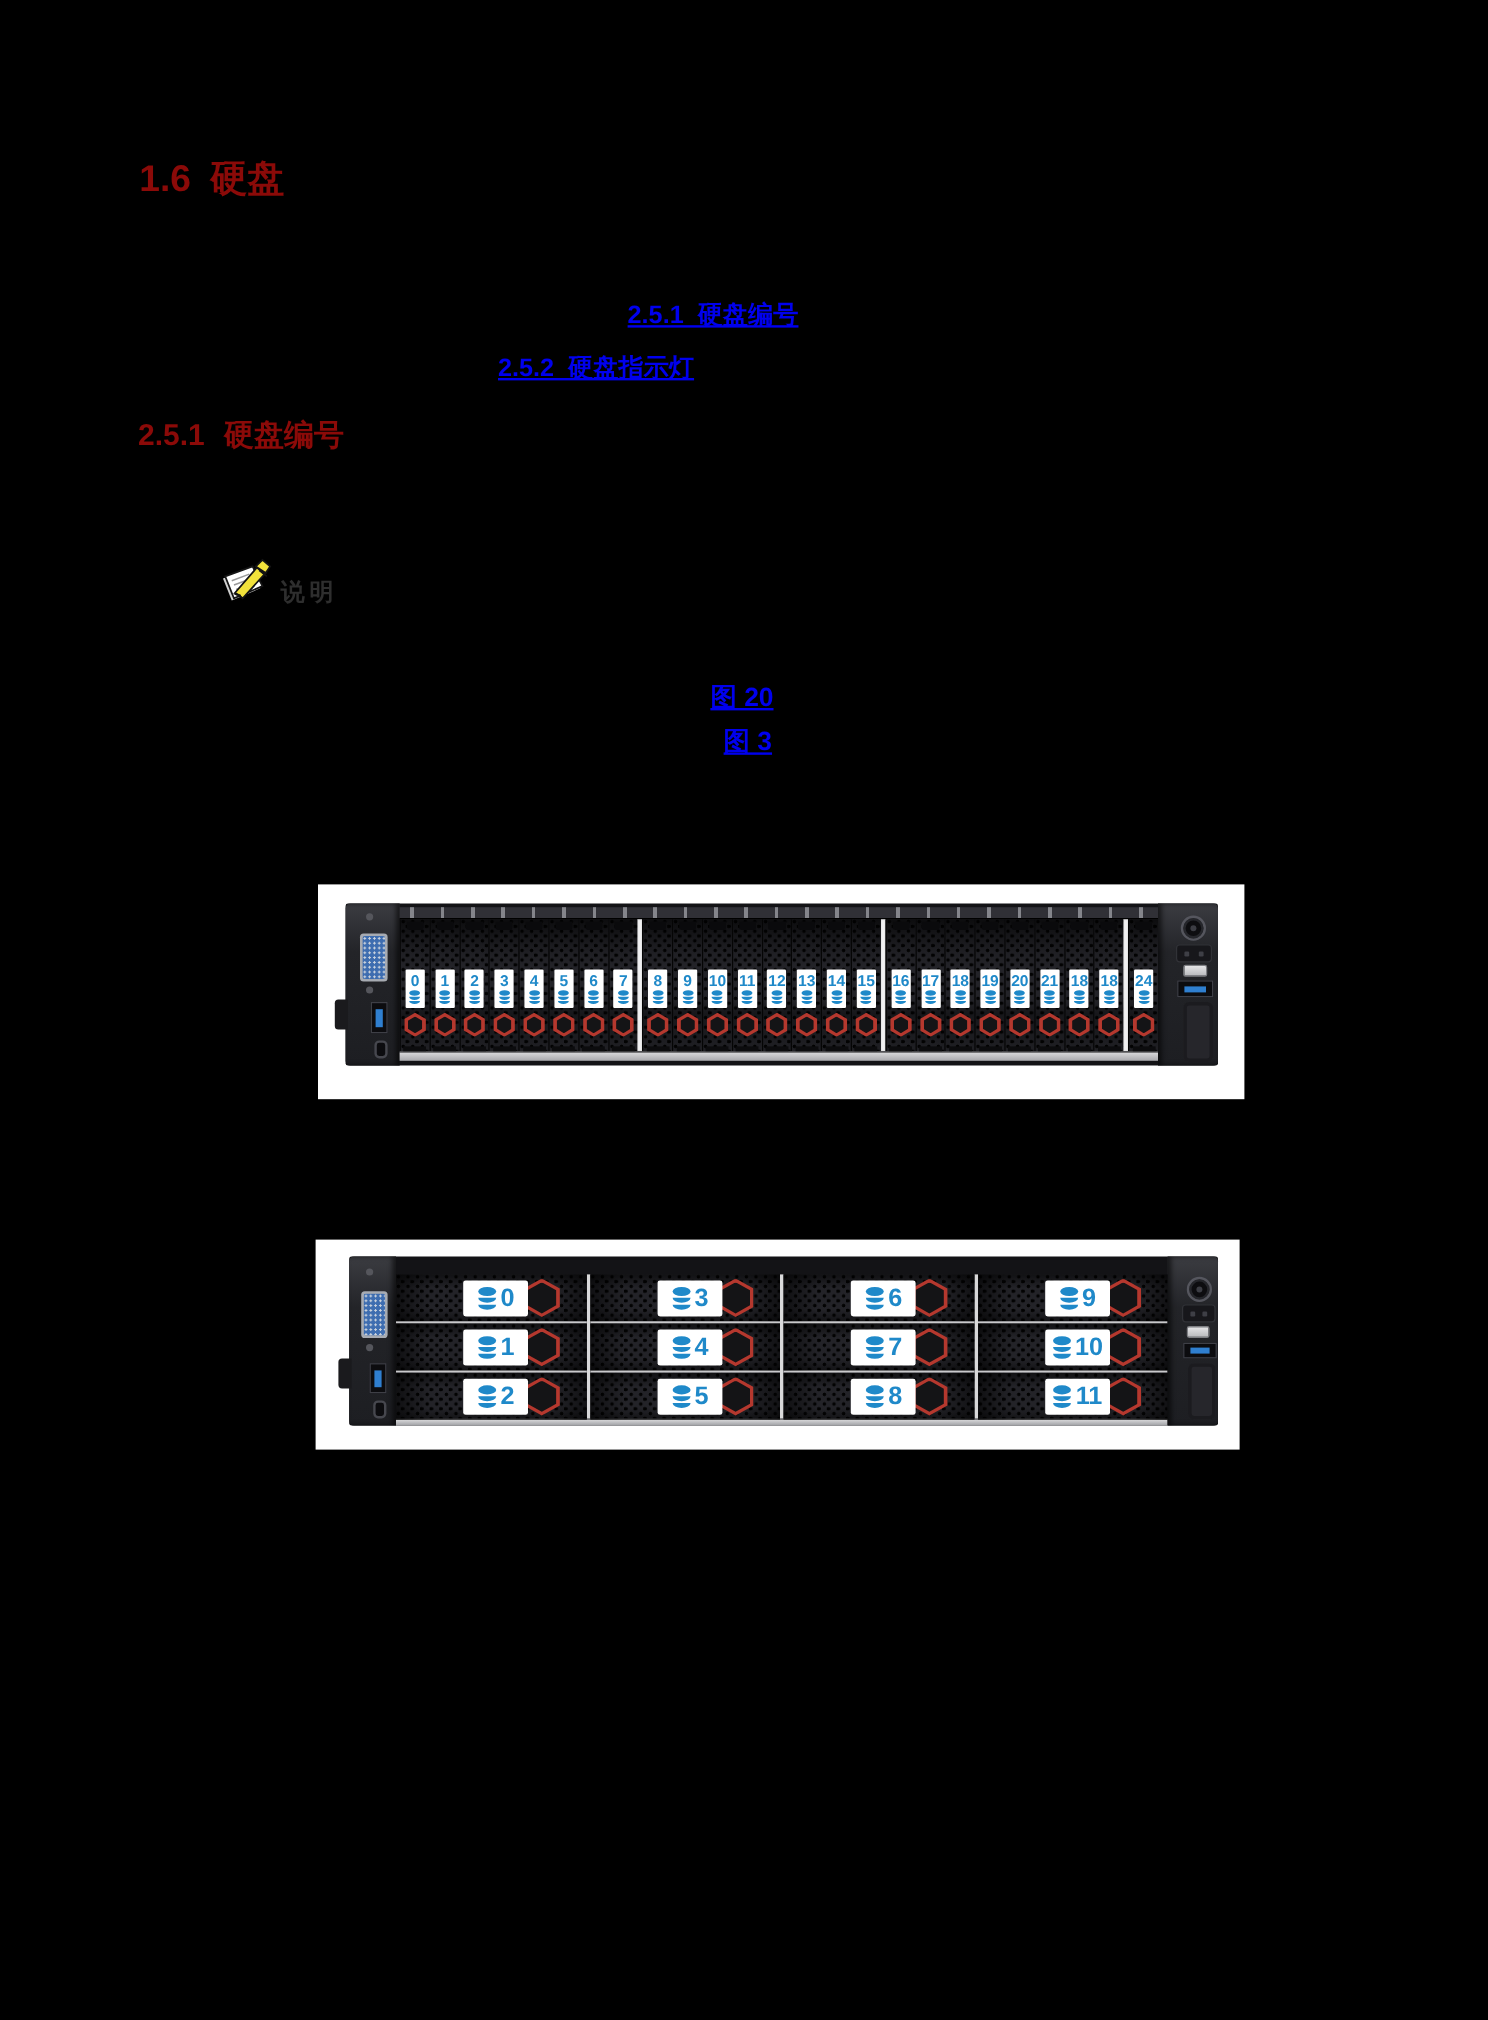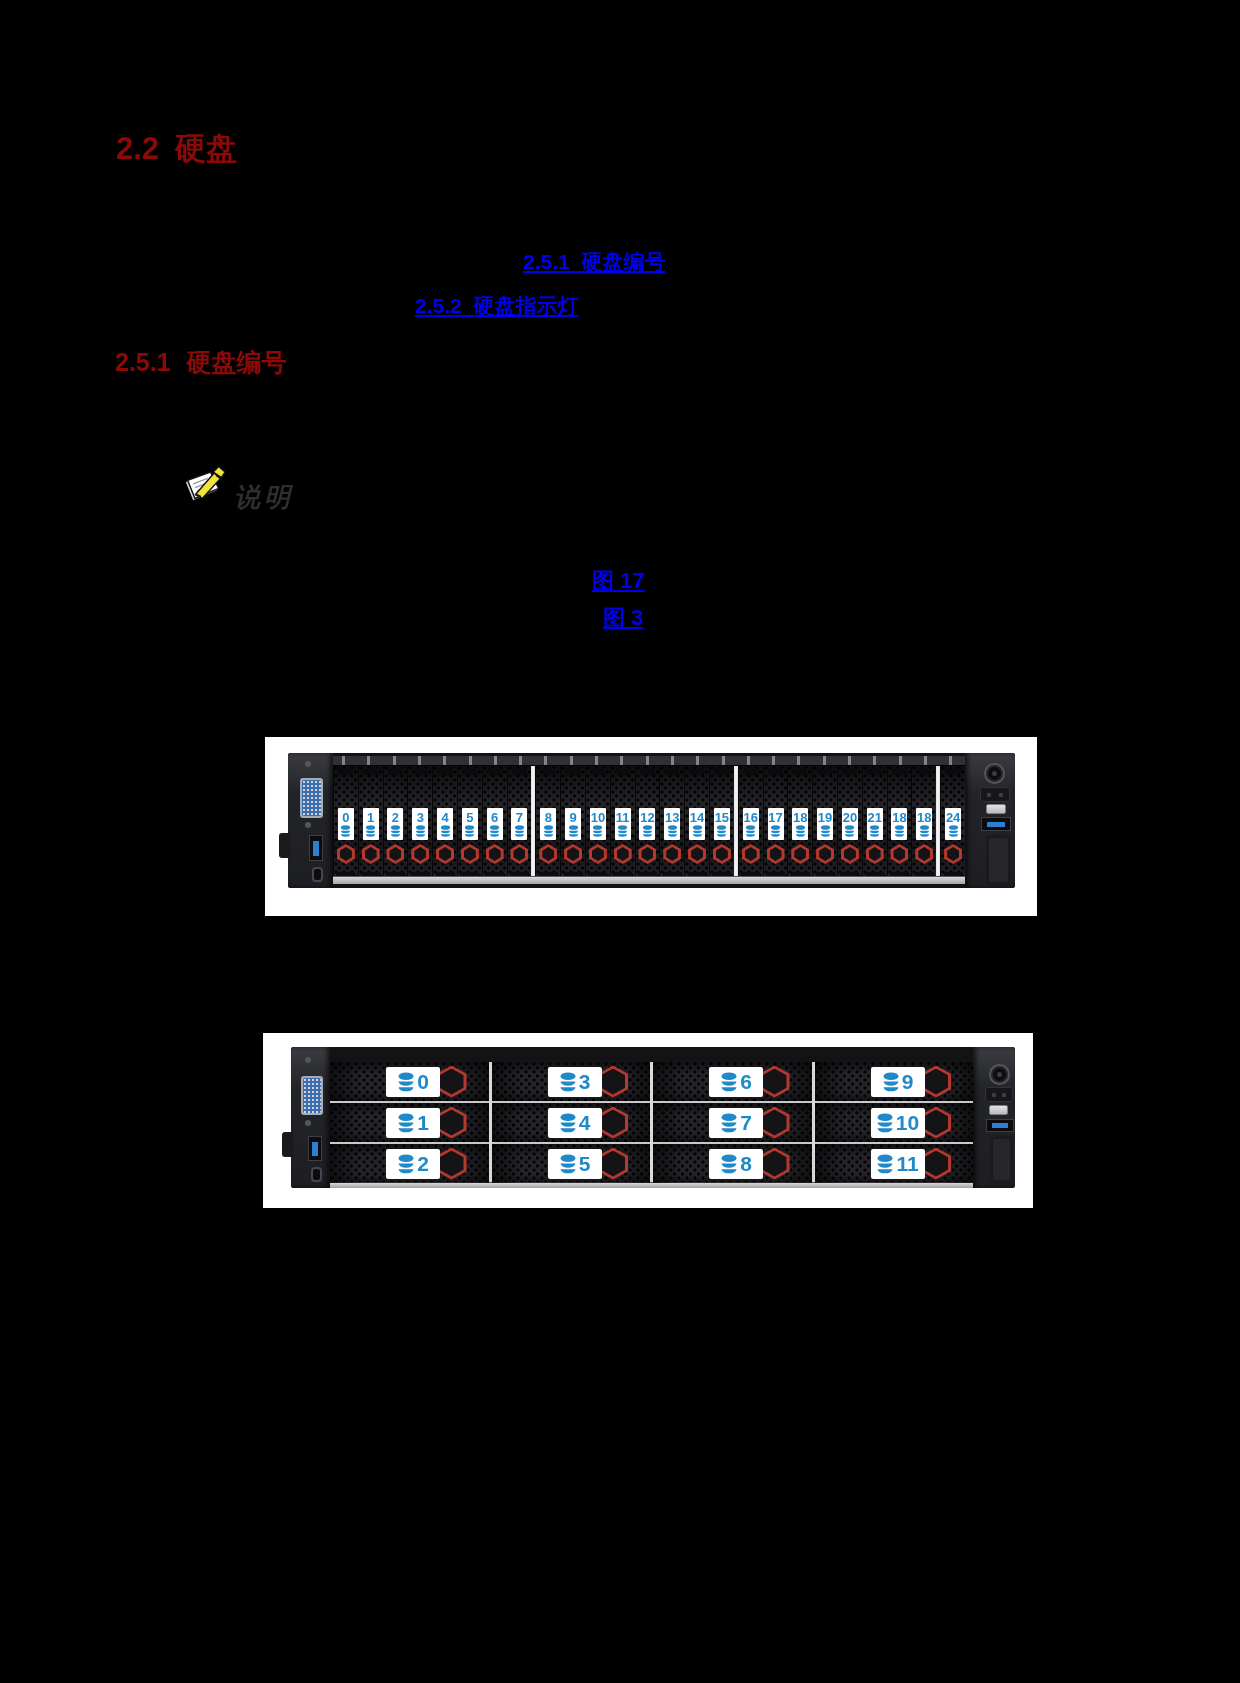--- a/index.html
+++ b/index.html
@@ -9,21 +9,21 @@
   
   .h2{left:116px;top:128px;font-size:31px;font-weight:bold;color:var(--red);white-space:nowrap;}
   .h2 .gap,.h3 .gap{display:inline-block;width:16px;}
   .h3{left:115px;top:346px;font-size:25px;font-weight:bold;color:var(--red);white-space:nowrap;}
   a.lnk{color:var(--blue);text-decoration:underline;font-weight:bold;white-space:pre;cursor:pointer;}
   .toc1{left:523px;top:248px;font-size:21px;}
   .toc2{left:415px;top:292px;font-size:21px;}
   .figlnk1{left:592px;top:566px;font-size:22px;}
   .figlnk2{left:603px;top:603px;font-size:22px;}
   .note-ico{left:183px;top:462px;width:44px;height:42px;}
-  .note-lbl{left:234px;top:480px;font-size:26px;font-weight:bold;color:#2e2e2e;letter-spacing:4px;font-style:italic;}
+  .note-lbl{left:234px;top:480px;font-size:20px;font-weight:bold;color:#2e2e2e;letter-spacing:4px;}
 
   
   .fig{background:#fff;}
   .fig1{left:265px;top:737px;width:772px;height:179px;}
   .fig2{left:263px;top:1033px;width:770px;height:175px;}
 
   .srv{position:absolute;background:#131316;border-radius:2px;}
   .srv1{left:23px;top:16px;width:727px;height:135px;}
   .srv2{left:28px;top:14px;width:724px;height:141px;}
 
@@ -93,21 +93,21 @@
   .hx12{left:auto;transform:none;right:22px;top:50%;bottom:auto;margin-top:-16px;width:30px;height:32px;}
   .railb2{position:absolute;left:0;right:0;bottom:0;height:5px;background:linear-gradient(180deg,#d9d9db,#9fa0a4);border-top:1px solid #505054;}
 
   .disk{display:block;}
   .disk *{fill:var(--lblue);}
 </style>
 </head>
 <body>
 
 <div class="abs h2">
-  <span>2.2</span><span class="gap"></span><span>硬盘</span>
+  <span>1.6</span><span class="gap"></span><span>硬盘</span>
 </div>
 
 <a class="abs lnk toc1">2.5.1  硬盘编号</a>
 <a class="abs lnk toc2">2.5.2  硬盘指示灯</a>
 
 <div class="abs h3">
   <span>2.5.1</span><span class="gap"></span><span>硬盘编号</span>
 </div>
 
 <svg class="abs note-ico" viewBox="0 0 48 46">
@@ -119,21 +119,21 @@
   <polygon points="12,36 20,33 16,38" fill="#141414"></polygon>
   <g>
     <polygon points="14,35 34,12 41,18 21,40" fill="#f2e23b" stroke="#141414" stroke-width="1.6"></polygon>
     <polygon points="33,11 39,5 46,11 42,17" fill="#f2e23b" stroke="#141414" stroke-width="1.6"></polygon>
     <polygon points="14,35 19,36.5 20.5,40" fill="#141414"></polygon>
     <line x1="36" y1="14.5" x2="43" y2="20" stroke="#141414" stroke-width="1.4"></line>
   </g>
 </svg>
 <div class="abs note-lbl">说明</div>
 
-<a class="abs lnk figlnk1">图 17</a>
+<a class="abs lnk figlnk1">图 20</a>
 <a class="abs lnk figlnk2">图 3</a>
 
 <div class="abs fig fig1">
   <div class="srv srv1">
     <div class="bezel bz-left">
       <div class="tab" style="top:80px;"></div>
       <div class="screw" style="left:17px;top:8px;"></div>
       <div class="vga" style="left:12px;top:25px;width:23px;height:40px;">
           <div class="vga-in"></div>
         </div>

